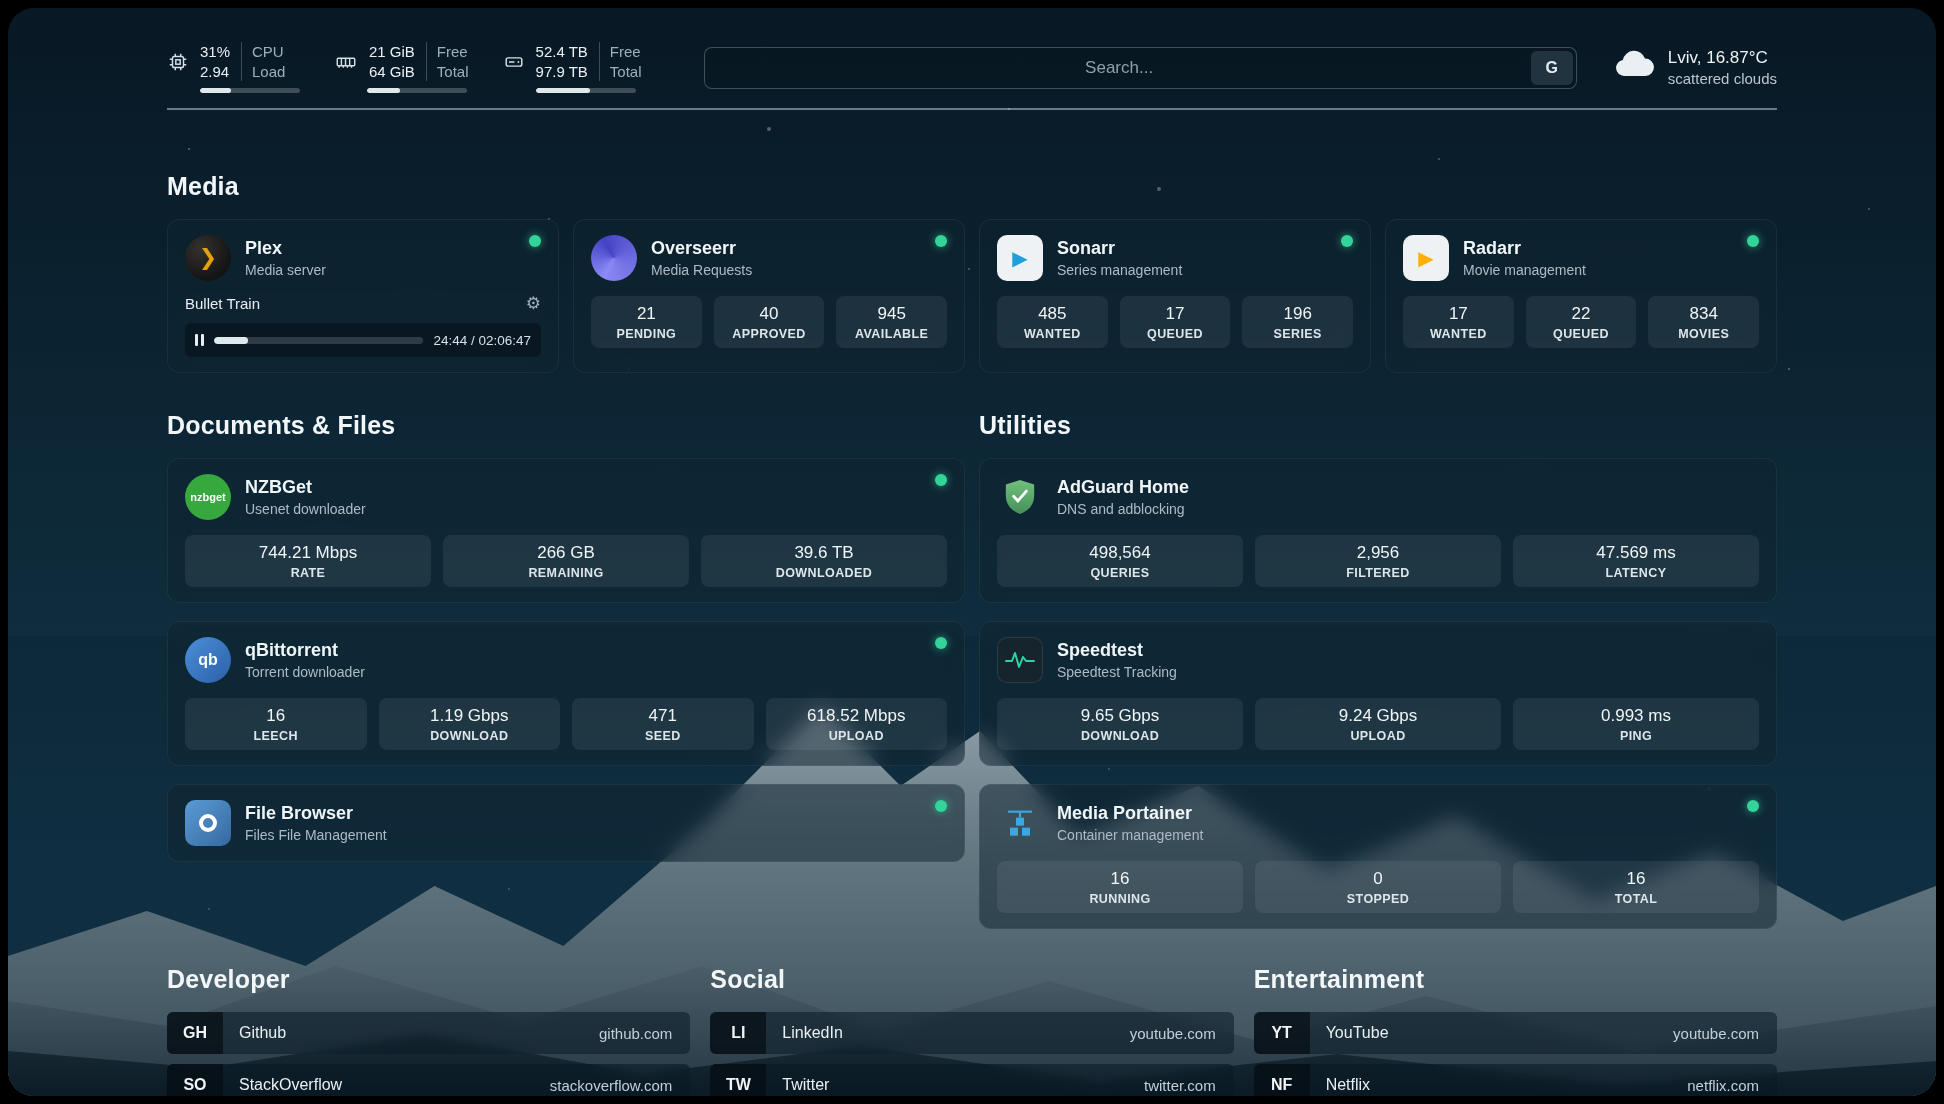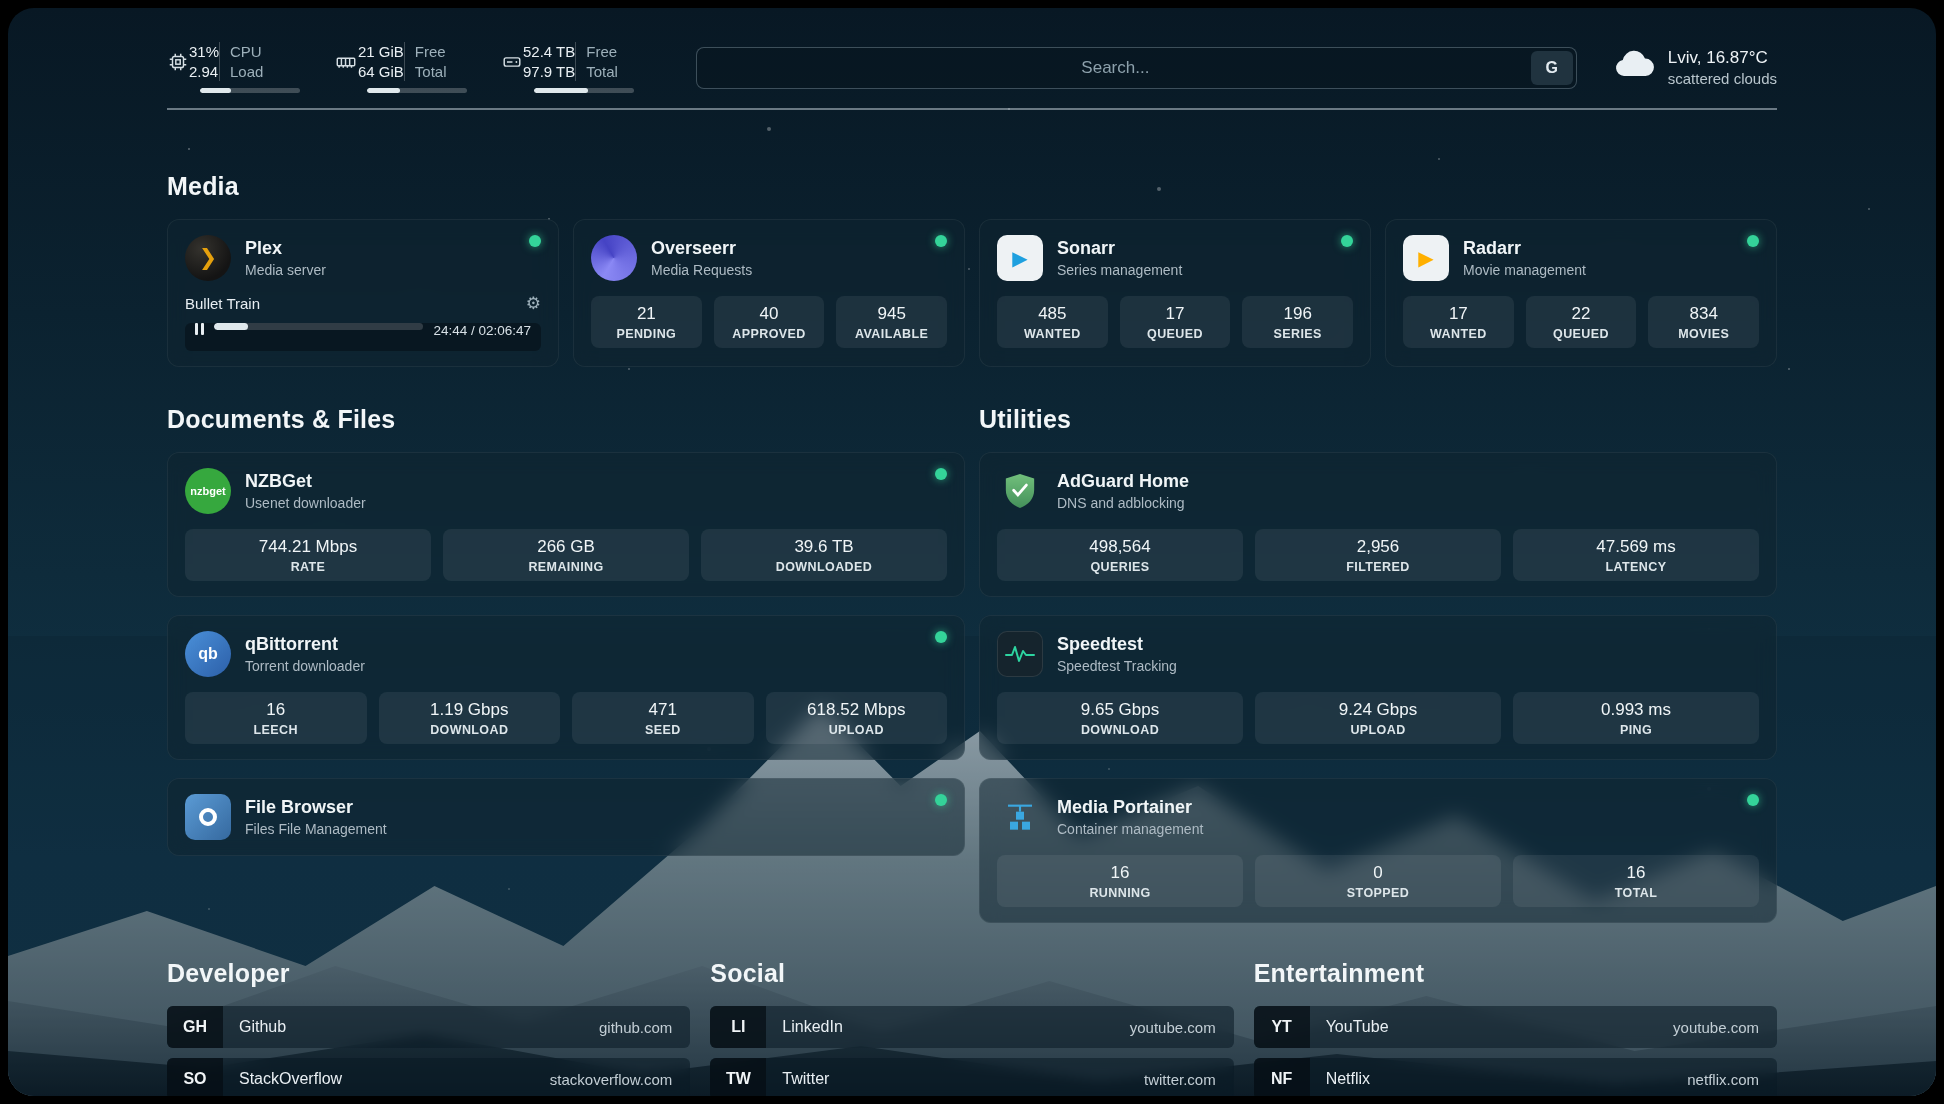--- a/index.html
+++ b/index.html
@@ -32,21 +32,21 @@
       1600px 930px 0 0 rgba(255,255,255,.3), 1000px 100px 0 0 rgba(255,255,255,.3),
       1420px 680px 0 0 rgba(255,255,255,.3), 620px 360px 0 0 rgba(255,255,255,.3),
       1750px 500px 0 0 rgba(255,255,255,.28), 350px 820px 0 0 rgba(255,255,255,.3); }
 
   
   .content { position:relative; z-index:2; width:1610px; margin:0 auto; padding-top:34px; }
 
   
   .topbar { display:flex; align-items:center; }
   .sys { display:flex; flex-direction:column; margin-right:34px; }
-  .sys-top { display:flex; align-items:center; }
+  .sys-top { display:flex; align-items:center; gap:11px; }
   .sys-icon { color:#d5dee3; display:flex; }
   .sys-vals { font-size:15px; line-height:1.3; color:#e9eff3; }
   .sys-labels { font-size:15px; line-height:1.3; color:#9db0ba; border-left:1px solid rgba(255,255,255,.22); padding-left:10px; }
   .sys-bar { margin:7px 0 0 33px; width:100px; height:5px; border-radius:3px; background:rgba(255,255,255,.22); overflow:hidden; }
   .sys-fill { height:100%; background:#dfe8ec; border-radius:3px; }
 
   .search-wrap { flex:1; margin-left:28px; height:42px; display:flex; align-items:center;
     background:rgba(8,22,31,.55); border:1px solid rgba(150,172,184,.38); border-radius:8px; padding:3px; }
   .search-wrap input { flex:1; background:transparent; border:none; outline:none;
     font-family:Liberation Sans, sans-serif; font-size:17px; color:#e3ebf0; padding:0 14px;text-align:center; }
@@ -80,22 +80,22 @@
   .stats { display:flex; gap:12px; margin-top:15px; }
   .stat { flex:1; background:rgba(255,255,255,.07); border-radius:8px; padding:8px 6px 7px; text-align:center; }
   .stat-value { font-size:17px; color:#f0f5f7; }
   .stat-label { font-size:12.5px; font-weight:700; color:#dde6ea; letter-spacing:.4px; margin-top:3px; }
 
   
   .player { margin-top:12px; }
   .player-top { display:flex; align-items:center; }
   .player-title { font-size:15px; color:#e8eef2; }
   .gear-icon { margin-left:auto; color:#9fb2bc; font-size:17px; cursor:pointer; }
-  .player-bar-row { margin-top:9px; height:28px; background:rgba(5,15,22,.55); border-radius:6px;
-    display:flex; align-items:flex-start; gap:10px; padding:0 10px; }
+  .player-bar-row { margin-top:9px; height:34px; background:rgba(5,15,22,.55); border-radius:6px;
+    display:flex; align-items:center; gap:10px; padding:0 10px; }
   .pause-icon { display:flex; gap:3px; cursor:pointer; }
   .pause-icon i { display:block; width:3px; height:12px; background:#e8eef2; border-radius:1px; }
   .player-track { flex:1; height:7px; background:rgba(255,255,255,.16); border-radius:4px; overflow:hidden; cursor:pointer; }
   .player-fill { height:100%; background:#dfe8ec; border-radius:4px; }
   .player-time { font-size:13.5px; color:#d7e0e6; white-space:nowrap; }
 
   
   .two-col { display:grid; grid-template-columns:1fr 1fr; gap:14px; margin-top:38px; }
   .col-stack { display:flex; flex-direction:column; gap:18px; margin-top:18px; }
 

